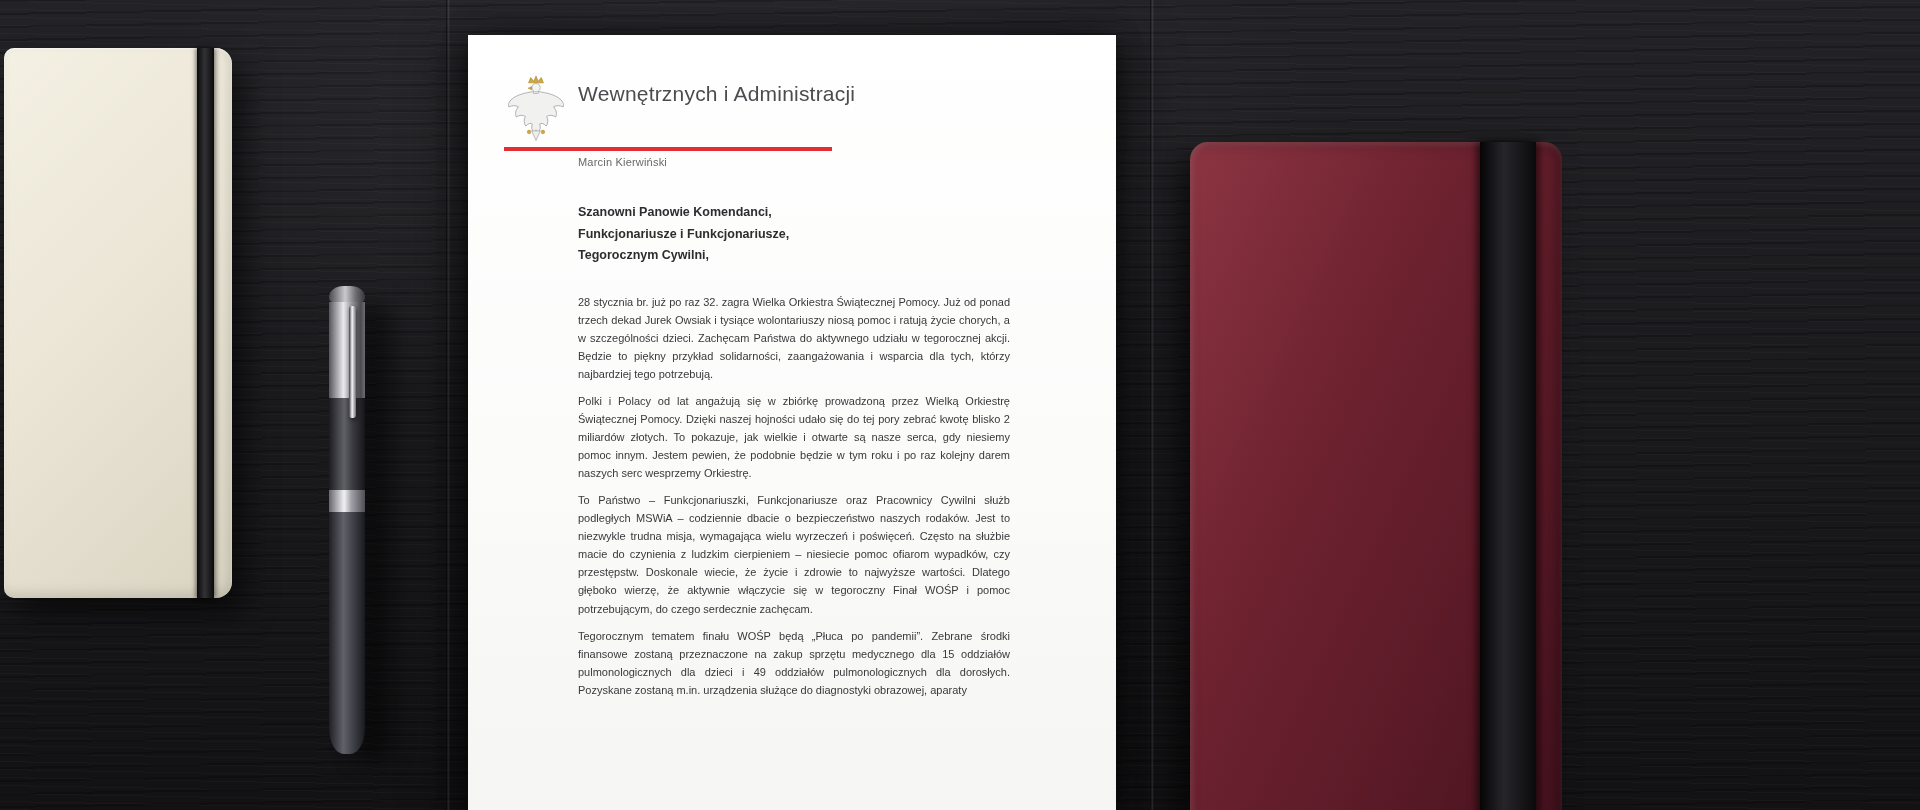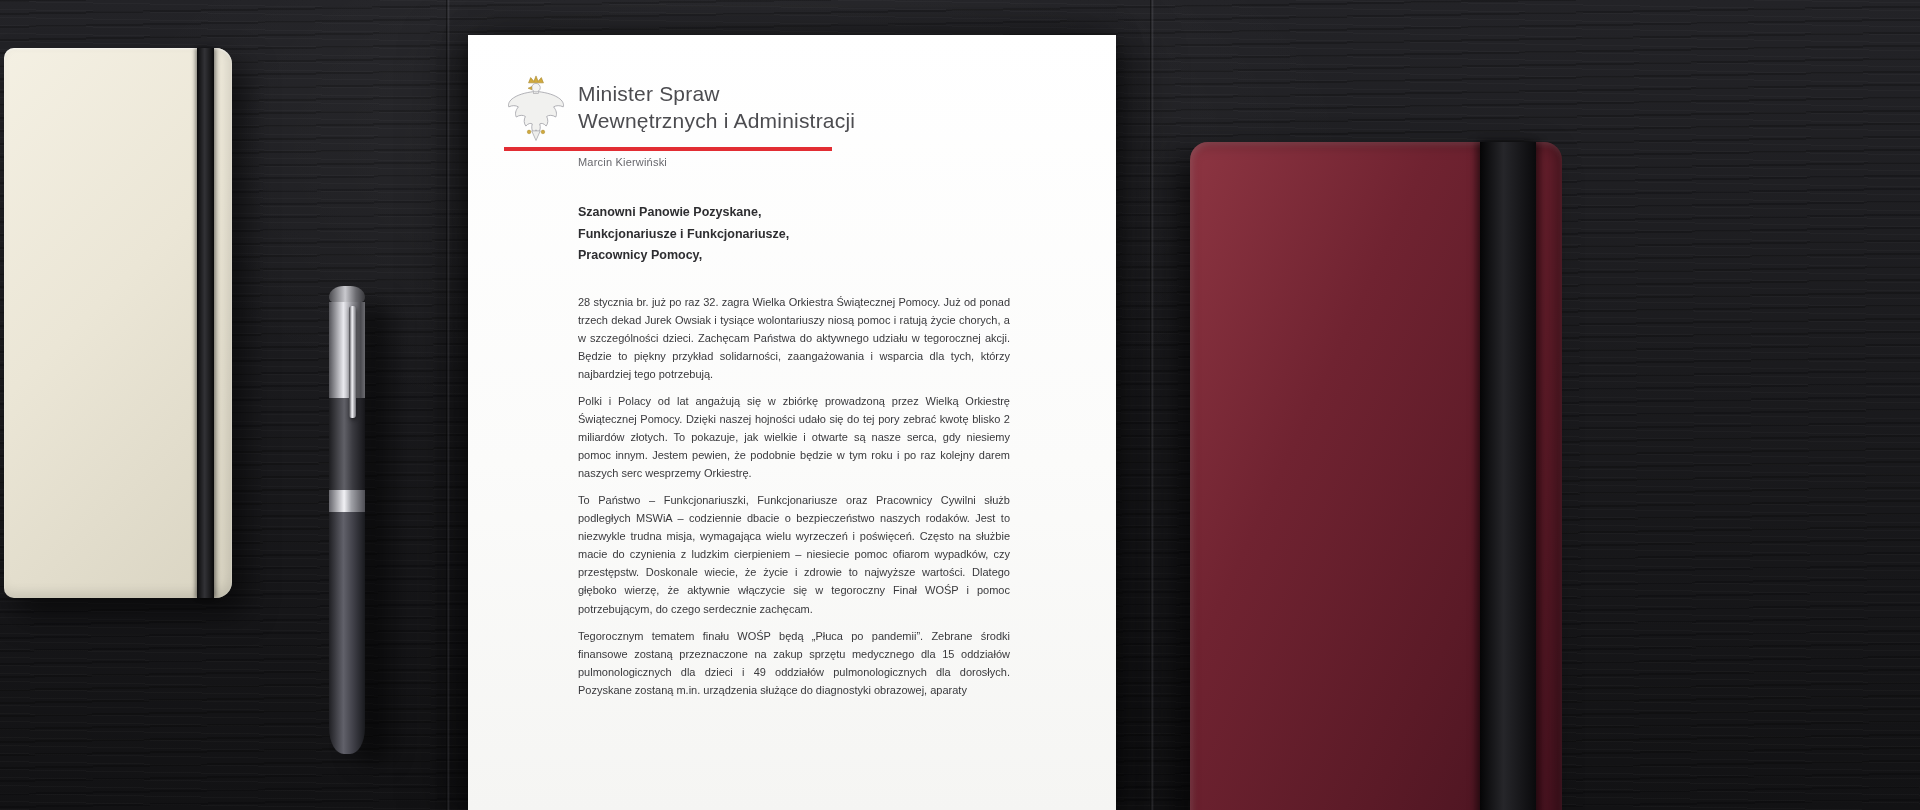--- a/index.html
+++ b/index.html
@@ -167,32 +167,31 @@
 
     <path d="M52 23 L45 26 L52 29 Z" fill="#d0a93c" stroke="#a07f22" stroke-width=".8"></path>
 
     <path d="M52 106 L60 124 L68 106 Z" fill="#eeeeec" stroke="#a5a5aa" stroke-width="1.4"></path>
 
     <circle cx="47" cy="108" r="3.4" fill="#d0a93c" stroke="#a07f22" stroke-width=".8"></circle>
     <circle cx="73" cy="108" r="3.4" fill="#d0a93c" stroke="#a07f22" stroke-width=".8"></circle>
   </svg>
 
   <div class="ministry-title">
-    <div>Minister Spraw</div>
     <div>Wewnętrznych i Administracji</div>
   </div>
 
   <div class="red-rule"></div>
 
   <div class="author">Marcin Kierwiński</div>
 
   <div class="salutation">
-    <div>Szanowni Panowie Pozyskane,</div>
+    <div>Szanowni Panowie Komendanci,</div>
     <div>Funkcjonariusze i Funkcjonariusze,</div>
-    <div>Pracownicy Pomocy,</div>
+    <div>Tegorocznym Cywilni,</div>
   </div>
 
   <div class="body-text">
     <p>28 stycznia br. już po raz 32. zagra Wielka Orkiestra Świątecznej Pomocy. Już od ponad trzech dekad Jurek Owsiak i tysiące wolontariuszy niosą pomoc i ratują życie chorych, a w szczególności dzieci. Zachęcam Państwa do aktywnego udziału w tegorocznej akcji. Będzie to piękny przykład solidarności, zaangażowania i wsparcia dla tych, którzy najbardziej tego potrzebują.</p>
     <p>Polki i Polacy od lat angażują się w zbiórkę prowadzoną przez Wielką Orkiestrę Świątecznej Pomocy. Dzięki naszej hojności udało się do tej pory zebrać kwotę blisko 2 miliardów złotych. To pokazuje, jak wielkie i otwarte są nasze serca, gdy niesiemy pomoc innym. Jestem pewien, że podobnie będzie w tym roku i po raz kolejny darem naszych serc wesprzemy Orkiestrę.</p>
     <p>To Państwo – Funkcjonariuszki, Funkcjonariusze oraz Pracownicy Cywilni służb podległych MSWiA – codziennie dbacie o bezpieczeństwo naszych rodaków. Jest to niezwykle trudna misja, wymagająca wielu wyrzeczeń i poświęceń. Często na służbie macie do czynienia z ludzkim cierpieniem – niesiecie pomoc ofiarom wypadków, czy przestępstw. Doskonale wiecie, że życie i zdrowie to najwyższe wartości. Dlatego głęboko wierzę, że aktywnie włączycie się w tegoroczny Finał WOŚP i pomoc potrzebującym, do czego serdecznie zachęcam.</p>
     <p>Tegorocznym tematem finału WOŚP będą „Płuca po pandemii”. Zebrane środki finansowe zostaną przeznaczone na zakup sprzętu medycznego dla 15 oddziałów pulmonologicznych dla dzieci i 49 oddziałów pulmonologicznych dla dorosłych. Pozyskane zostaną m.in. urządzenia służące do diagnostyki obrazowej, aparaty</p>
   </div>
 
 </div>

